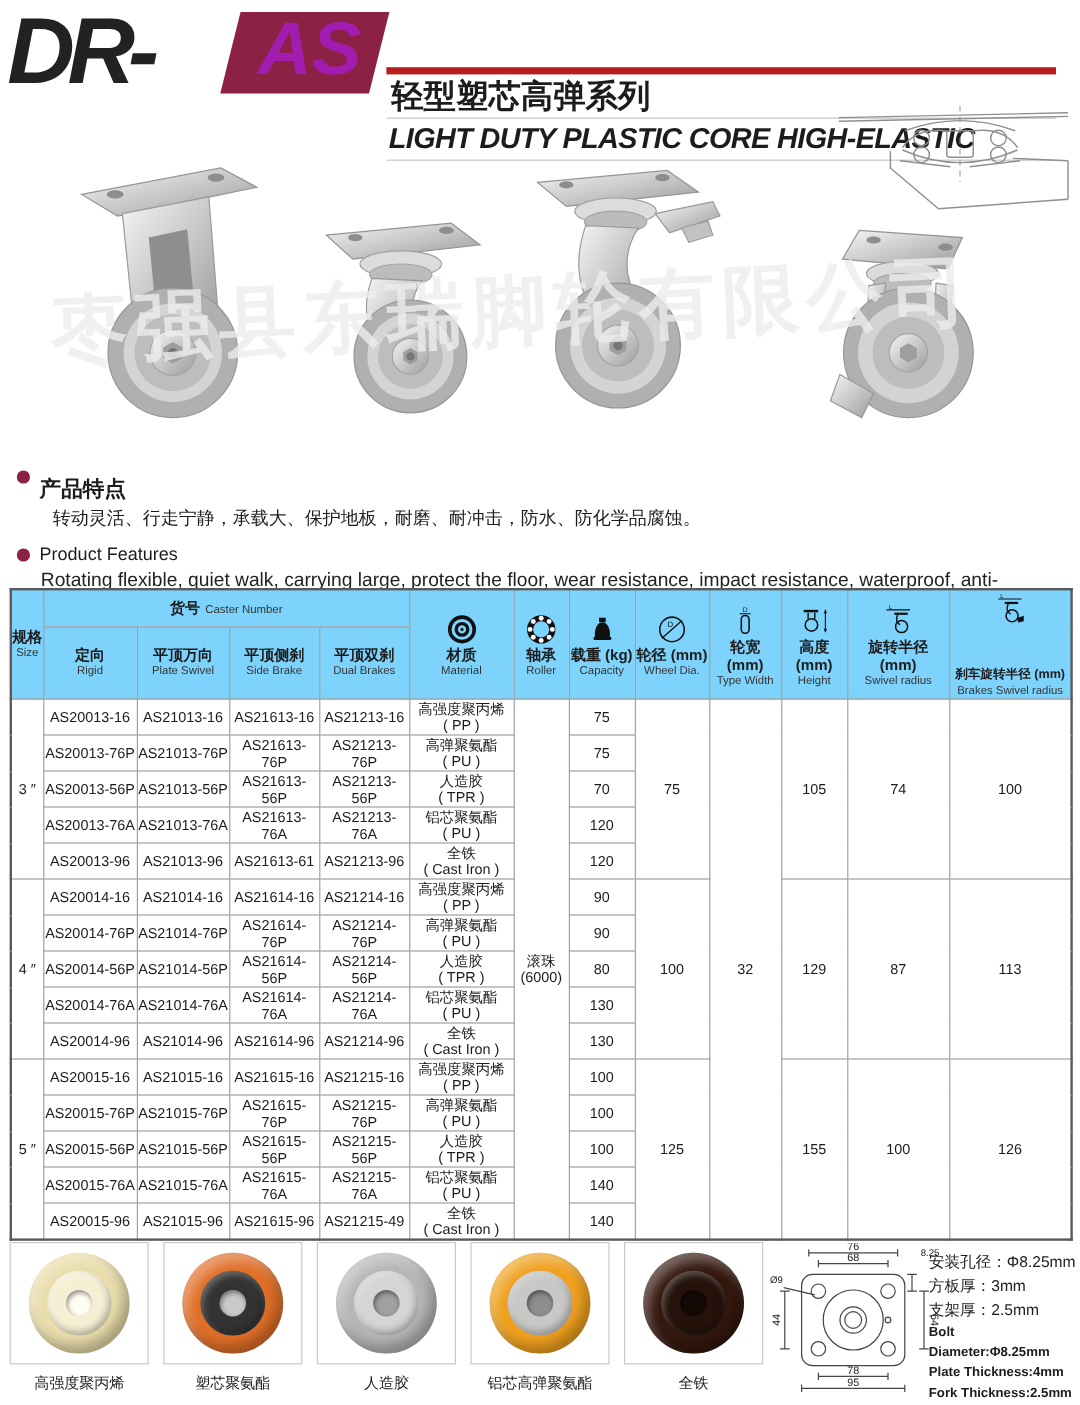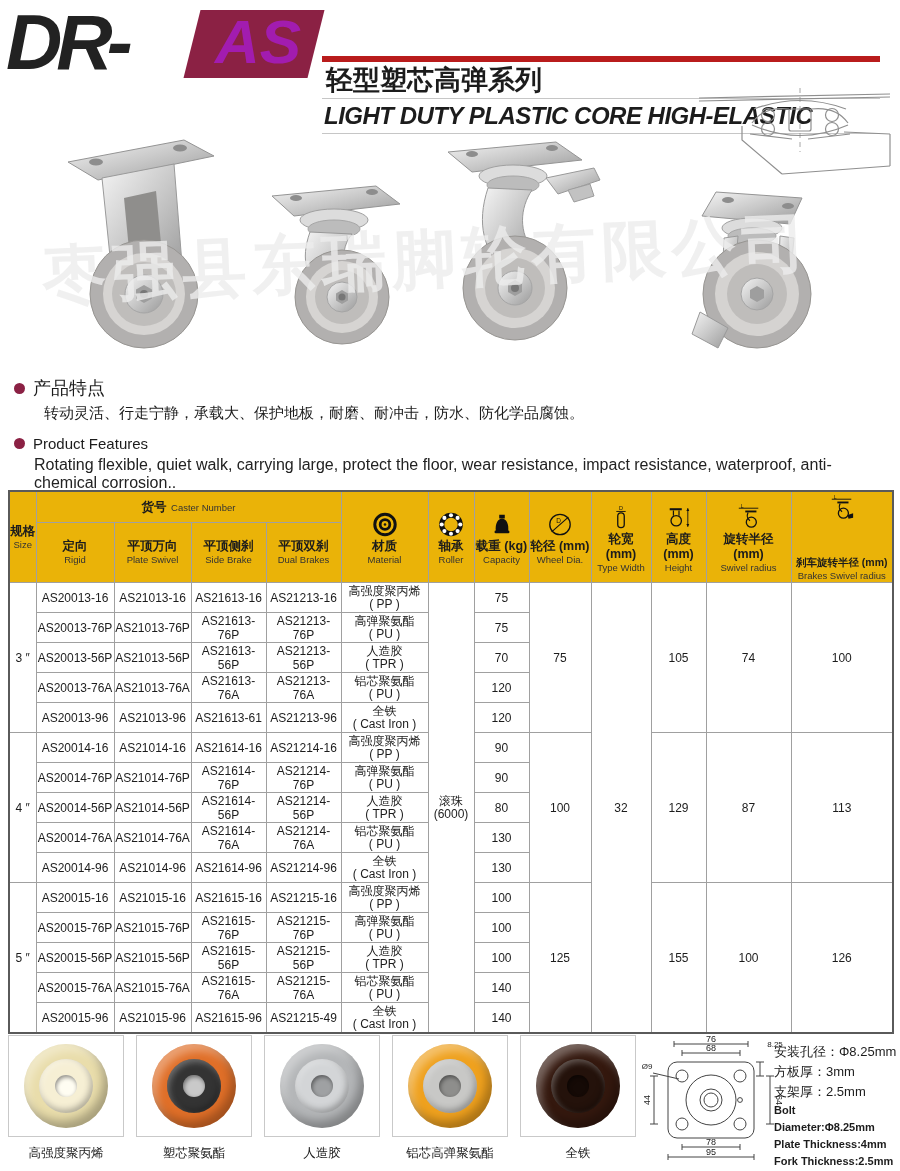--- a/index.html
+++ b/index.html
@@ -25,30 +25,30 @@
   .caster1{left:56px;top:48px;}
   .caster2{left:244px;top:94px;}
   .caster3{left:418px;top:52px;}
   .caster4{left:672px;top:98px;}
   .techdraw{position:absolute;left:694px;top:-6px;z-index:1;}
 
   
   .features{position:absolute;left:10px;top:376px;width:880px;}
   .feat-h{display:flex;align-items:center;margin:0 0 4px 4px;}
   .bullet{width:11px;height:11px;border-radius:50%;background:var(--accent,#8b2144);margin-right:8px;flex:0 0 auto;}
-  .feat-h-cn{font-size:18px;font-weight:normal;}
+  .feat-h-cn{font-size:18px;font-weight:bold;margin-top:19px;}
   .feat-p-cn{font-size:15px;margin:2px 0 12px 34px;}
   .feat-h-en{font-size:15px;font-weight:normal;}
   .feat-p-en{font-size:16px;margin:4px 0 0 24px;color:#222;}
 
   
   .spec-table{position:absolute;left:8px;top:490px;width:884px;border-collapse:collapse;table-layout:fixed;
               border:2px solid #5a5a5a;}
   .spec-table th,.spec-table td{border:1px solid #a0a0a0;text-align:center;vertical-align:middle;padding:0;}
-  .spec-table th{background:#eab308;font-weight:normal;}
+  .spec-table th{background:#7dd3fc;font-weight:normal;}
   .hrow1 th.band{height:22px;}
   .hrow2 th{height:44px;}
   .cnb{font-size:12.5px;font-weight:bold;}
   .hen{font-size:9.5px;color:#333;}
   .h-cn{font-size:12.5px;font-weight:bold;line-height:15px;}
   .h-en{font-size:9.5px;color:#333;line-height:12px;}
   .h-cn.small{font-size:10.5px;margin-top:33px;}
   .hicon{display:block;margin:3px auto 1px auto;height:27px;}
   .spec-table td{height:29px;font-size:12px;}
   .c-num{font-size:11.5px;margin-left:28px;}

